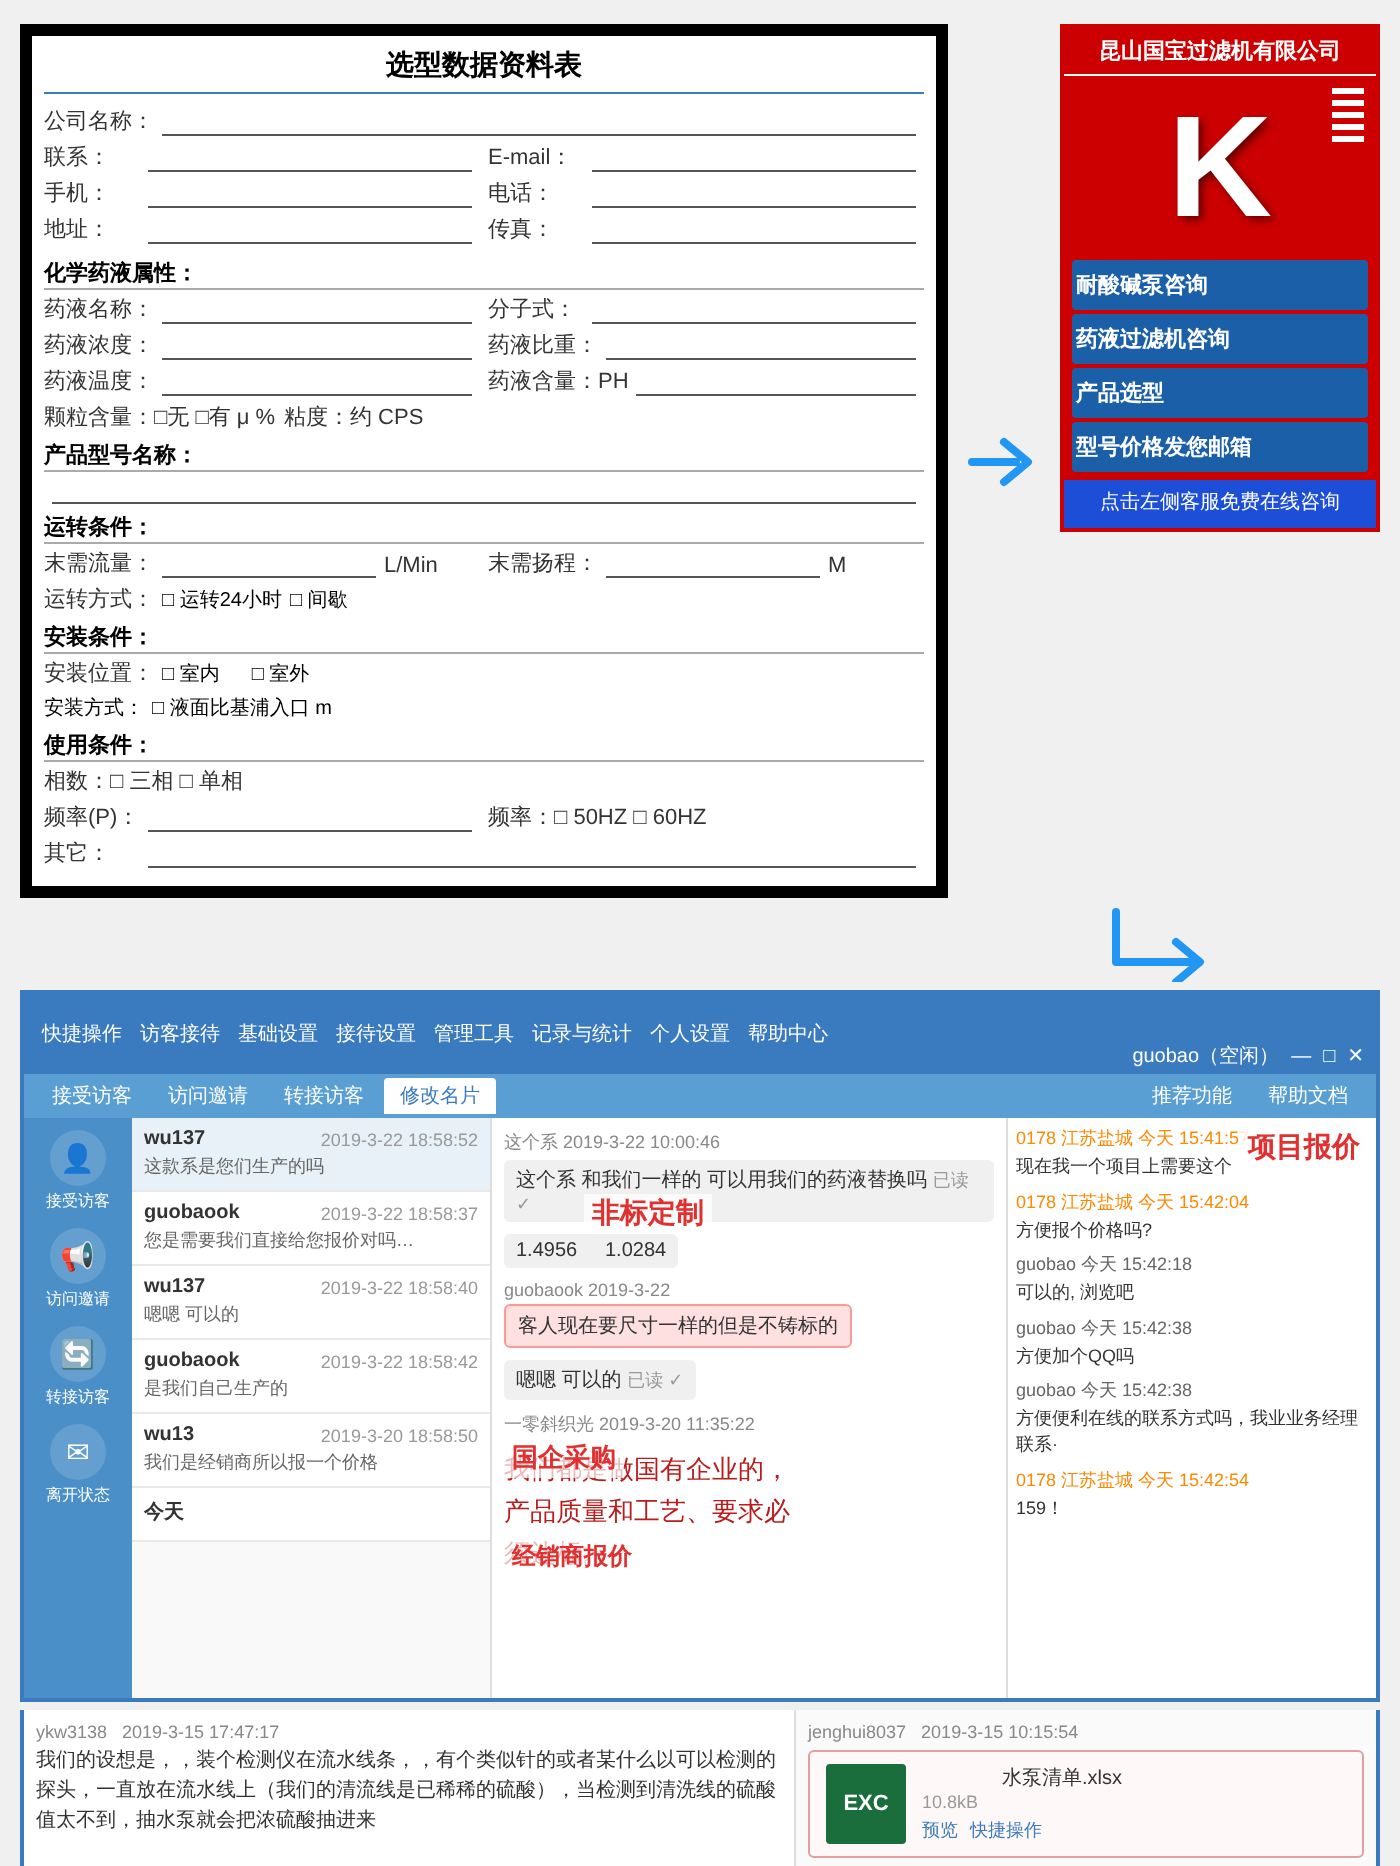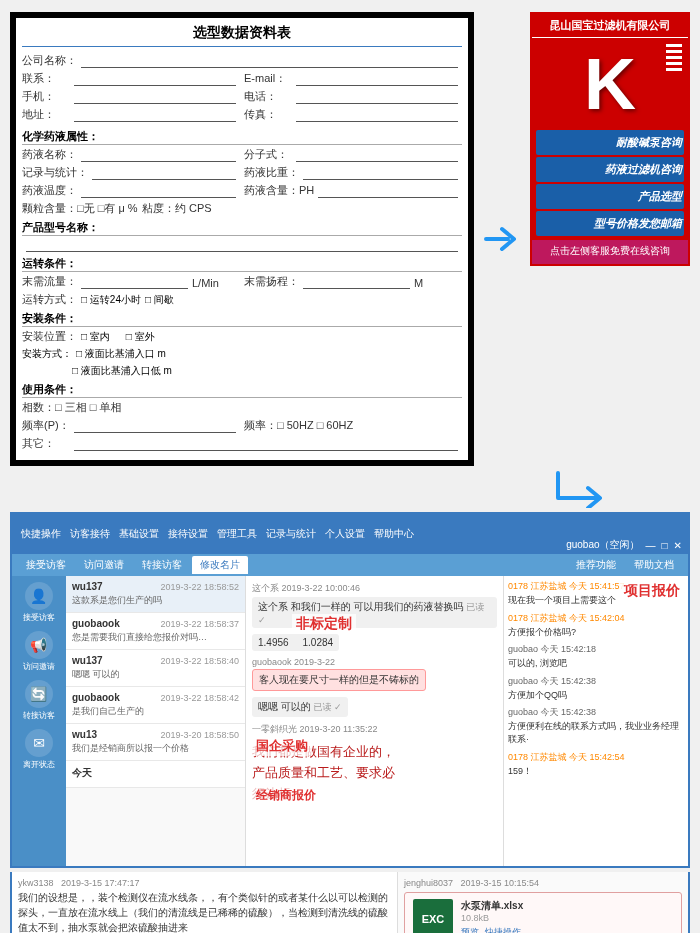--- a/index.html
+++ b/index.html
@@ -141,30 +141,29 @@
       width: 100%;
       display: flex;
       flex-direction: column;
       gap: 2px;
       padding: 4px 4px;
       background: #c00;
     }
     .brand-menu-item {
       background: #1a5fa8;
       color: #fff;
-      text-align: right;
+      text-align: left;
       padding: 5px 2px;
       font-size: 11px;
       font-weight: bold;
       cursor: pointer;
       border-radius: 2px;
-      font-style: italic;
     }
     .brand-footer {
-      background: #be185d;
+      background: #1d4ed8;
       color: #fff;
       font-size: 10px;
       text-align: center;
       padding: 4px 2px 6px;
       width: 100%;
       font-family: Liberation Serif, serif;
     }
 
     
     .chat-section {
@@ -401,21 +400,21 @@
       color: #fff;
       font-size: 11px;
       font-weight: bold;
       display: flex;
       align-items: center;
       justify-content: center;
       border-radius: 2px;
       flex-shrink: 0;
     }
     .file-info { flex: 1; }
-    .file-name { font-size: 10px; font-weight: bold; color: #333; }
+    .file-name { font-size: 10px; font-weight: normal; color: #333; margin-left: 40px; }
     .file-size { font-size: 9px; color: #999; }
     .file-actions { display: flex; gap: 6px; margin-top: 3px; }
     .file-action-btn { font-size: 9px; color: #3a7abf; cursor: pointer; }
 
     
     .chat-status-bar {
       background: #4a8fc7;
       padding: 2px 8px;
       display: flex;
       justify-content: flex-end;
@@ -489,21 +488,21 @@
         <div class="form-underline"></div>
       </div>
       <div class="form-row">
         <span class="form-label">分子式：</span>
         <div class="form-underline"></div>
       </div>
     </div>
 
     <div class="form-row-two">
       <div class="form-row">
-        <span class="form-label">记录与统计：</span>
+        <span class="form-label">药液浓度：</span>
         <div class="form-underline"></div>
       </div>
       <div class="form-row">
         <span class="form-label">药液比重：</span>
         <div class="form-underline"></div>
       </div>
     </div>
 
     <div class="form-row-two">
       <div class="form-row">
@@ -551,23 +550,20 @@
 
     <div class="form-checkbox-row">
       <span class="form-label">安装位置：</span>
       <span class="cb">□ 室内</span>
       <span class="cb" style="margin-left:12px;">□ 室外</span>
     </div>
 
     <div class="form-row" style="font-size:10px;">
       <span>安装方式：</span>
       <span style="margin-left:4px;">□ 液面比基浦入口    m</span>
-    </div>
-    <div class="form-row" style="font-size:10px;padding-left:50px;">
-      <span>□ 液面比基浦入口低    m</span>
     </div>
 
     <div class="form-section-title">使用条件：</div>
 
     <div class="form-row-two">
       <div class="form-row">
         <span class="form-label">相数：□ 三相  □ 单相</span>
       </div>
     </div>
 

